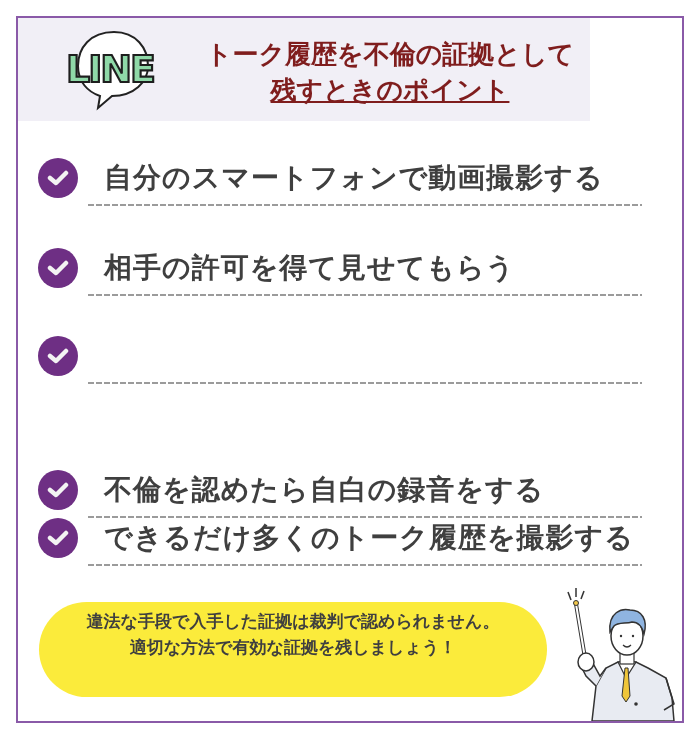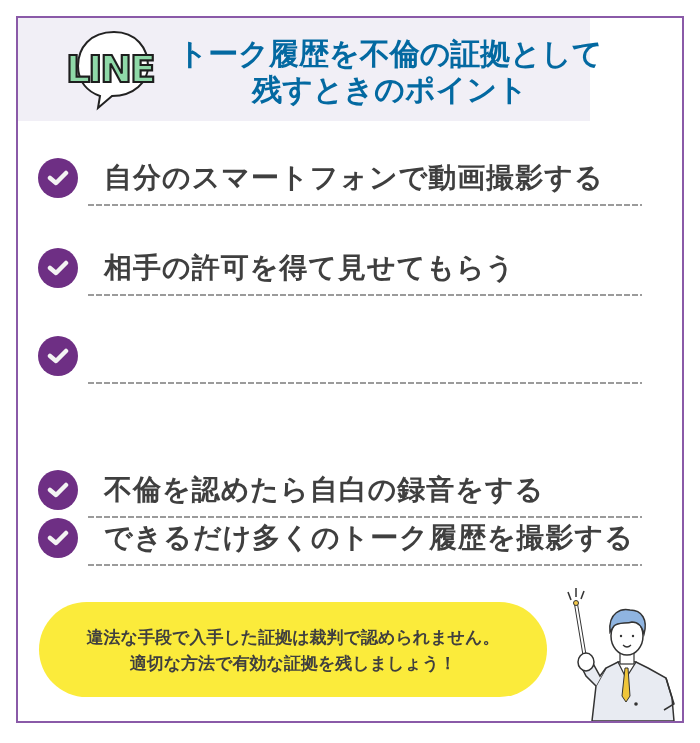--- a/index.html
+++ b/index.html
@@ -2,37 +2,37 @@
 <html><head>
   <meta charset="utf-8">
   <style>
     html, body { margin: 0; padding: 0; background: #ffffff; }
     body { width: 700px; height: 743px; position: relative; overflow: hidden;
            font-family: "DejaVu Sans", "Liberation Sans", sans-serif; }
     .frame { position: absolute; left: 16px; top: 16px; width: 664px; height: 703px;
              border: 2px solid #8a5aa8; background: #ffffff; box-sizing: content-box; }
     .header { position: absolute; left: 0; top: 0; width: 572px; height: 103px; background: #f1eff6; }
     .logo { position: absolute; left: 38px; top: 10px; width: 108px; height: 84px; }
-    .title { position: absolute; left: 152px; top: 18px; width: 480px; color: #0369a1;
-             font-weight: bold; font-size: 30px; line-height: 36px; text-align: center; }
+    .title { position: absolute; left: 152px; top: 18px; width: 480px; color: #7f1d1d;
+             font-weight: bold; font-size: 26px; line-height: 36px; text-align: center; }
     .title .l1 { display: block; padding-right: 40px; }
-    .title .l2 { display: block; padding-right: 40px; }
+    .title .l2 { display: block; padding-right: 40px; text-decoration: underline; }
     .item { position: absolute; left: 20px; width: 640px; height: 60px; }
     .check { position: absolute; left: 0; top: 4px; width: 40px; height: 40px; border-radius: 50%;
              background: #6e2f84; }
     .check svg { position: absolute; left: 9px; top: 11px; }
     .item-text { position: absolute; left: 66px; top: 0; font-size: 28px; line-height: 48px;
                  font-weight: bold; color: #3f3f3f; white-space: nowrap; letter-spacing: 1px; }
     .dash { position: absolute; left: 50px; top: 50px; width: 554px; height: 2px;
             background-image: linear-gradient(to right, #9b9b9b 0, #9b9b9b 6px, transparent 6px, transparent 8px);
             background-size: 8px 2px; background-repeat: repeat-x; }
     .pill { position: absolute; left: 21px; top: 584px; width: 508px; height: 95px; border-radius: 48px;
             background: #fbeb3b; text-align: center; }
     .pill-text { display: block; font-size: 17px; font-weight: bold; color: #3f3f3f; line-height: 26px; }
-    .pill-inner { padding-top: 22px; }
+    .pill-inner { padding-top: 6px; }
     .person { position: absolute; left: 538px; top: 568px; width: 120px; height: 135px; }
   </style>
 </head>
 <body>
 
 <div class="frame">
 
   <div class="header">
     <svg class="logo" viewBox="0 0 108 84" width="108" height="84">
 

